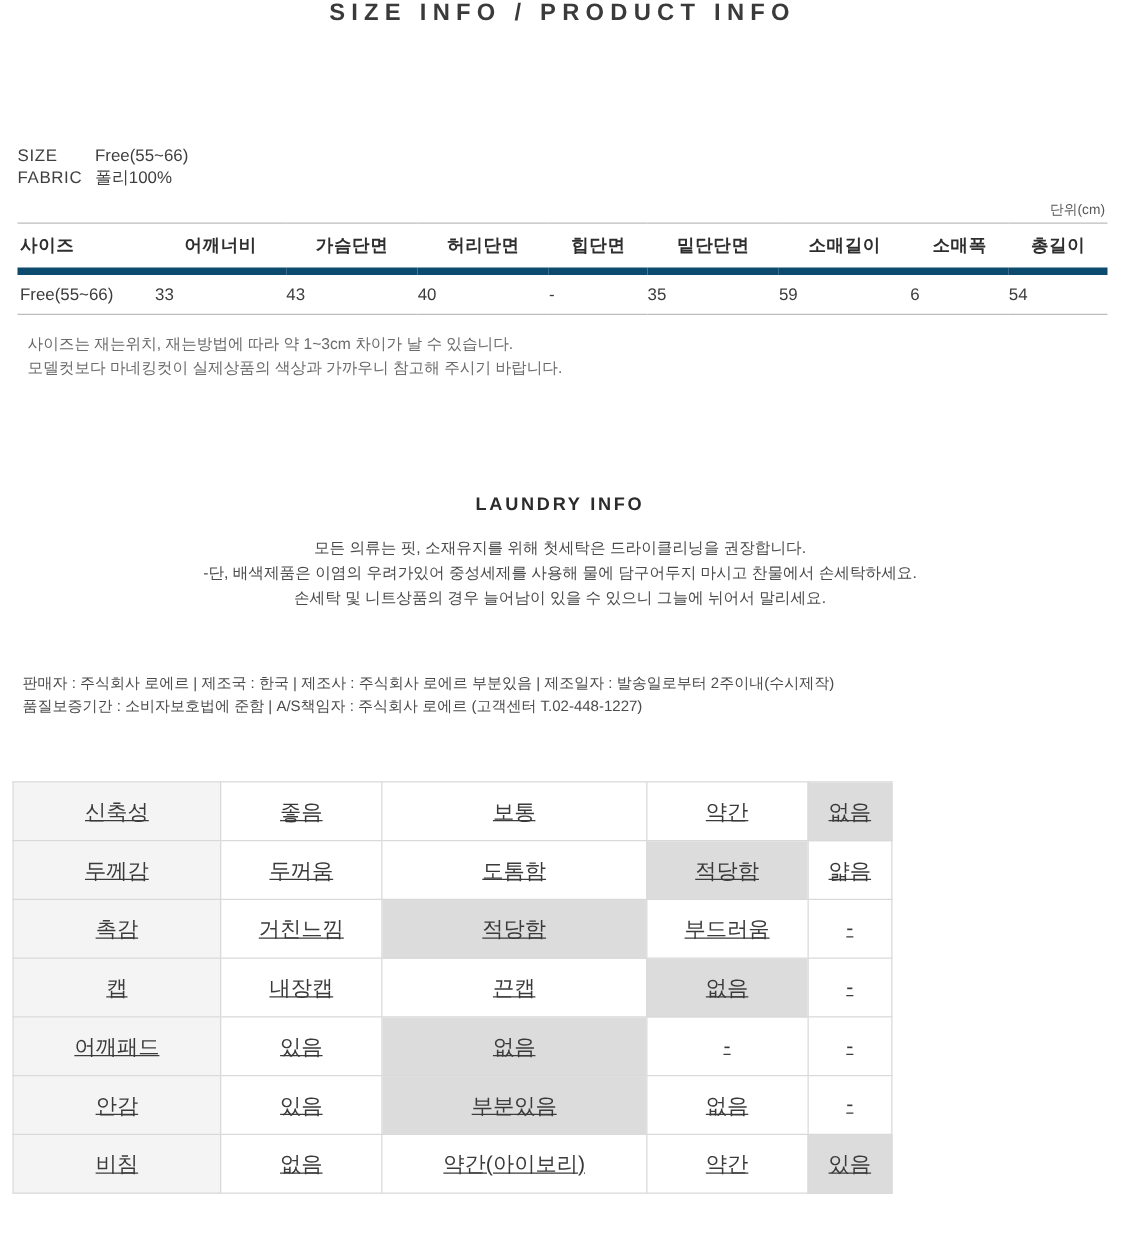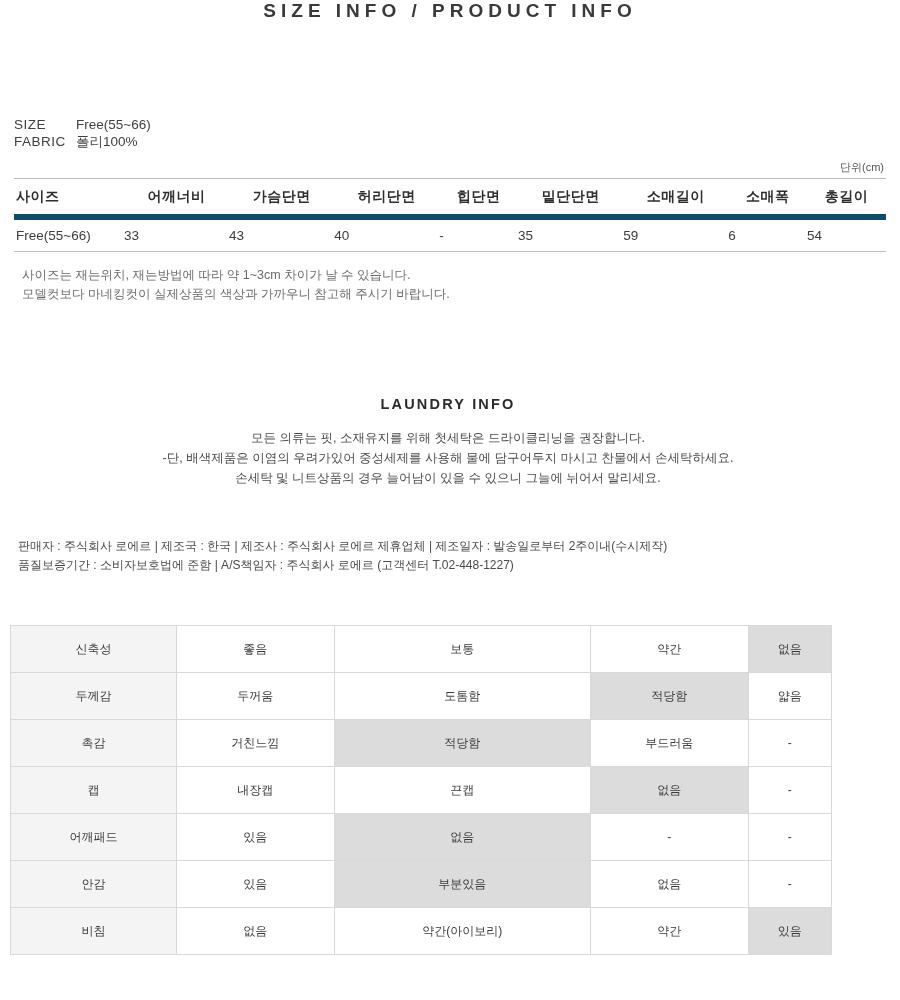--- a/index.html
+++ b/index.html
@@ -134,23 +134,24 @@
   }
 
   
   .attr-wrap {
     position: absolute;
     left: 10px;
     top: 625px;
     width: 880px;
   }
   table.attr-table {
-    width: 822px;
+    width: 704px;
     border-collapse: collapse;
-    font-size: 12px;
+    font-size: 17px;
+    text-decoration: underline;
   }
   table.attr-table td {
     border: 1px solid #d9d9d9;
     height: 44px;
     text-align: center;
     color: #3a3a3a;
     vertical-align: middle;
   }
   table.attr-table td.label {
     background: #f4f4f4;
@@ -221,21 +222,21 @@
     <div class="section-heading">LAUNDRY INFO</div>
     <div class="laundry-lines">
       <div>모든 의류는 핏, 소재유지를 위해 첫세탁은 드라이클리닝을 권장합니다.</div>
       <div>-단, 배색제품은 이염의 우려가있어 중성세제를 사용해 물에 담구어두지 마시고 찬물에서 손세탁하세요.</div>
       <div>손세탁 및 니트상품의 경우 늘어남이 있을 수 있으니 그늘에 뉘어서 말리세요.</div>
     </div>
   </div>
 
   <div class="product-wrap">
     <div class="product-lines">
-      <div>판매자 : 주식회사 로에르 | 제조국 : 한국 | 제조사 : 주식회사 로에르 제휴업체 | 제조일자 : 발송일로부터 2주이내(수시제작)</div>
+      <div>판매자 : 주식회사 로에르 | 제조국 : 한국 | 제조사 : 주식회사 로에르 부분있음 | 제조일자 : 발송일로부터 2주이내(수시제작)</div>
       <div>품질보증기간 : 소비자보호법에 준함 | A/S책임자 : 주식회사 로에르 (고객센터 T.02-448-1227)</div>
     </div>
   </div>
 
   <div class="attr-wrap">
     <table class="attr-table">
       <tbody>
         <tr>
           <td class="label">신축성</td>
           <td>좋음</td>

